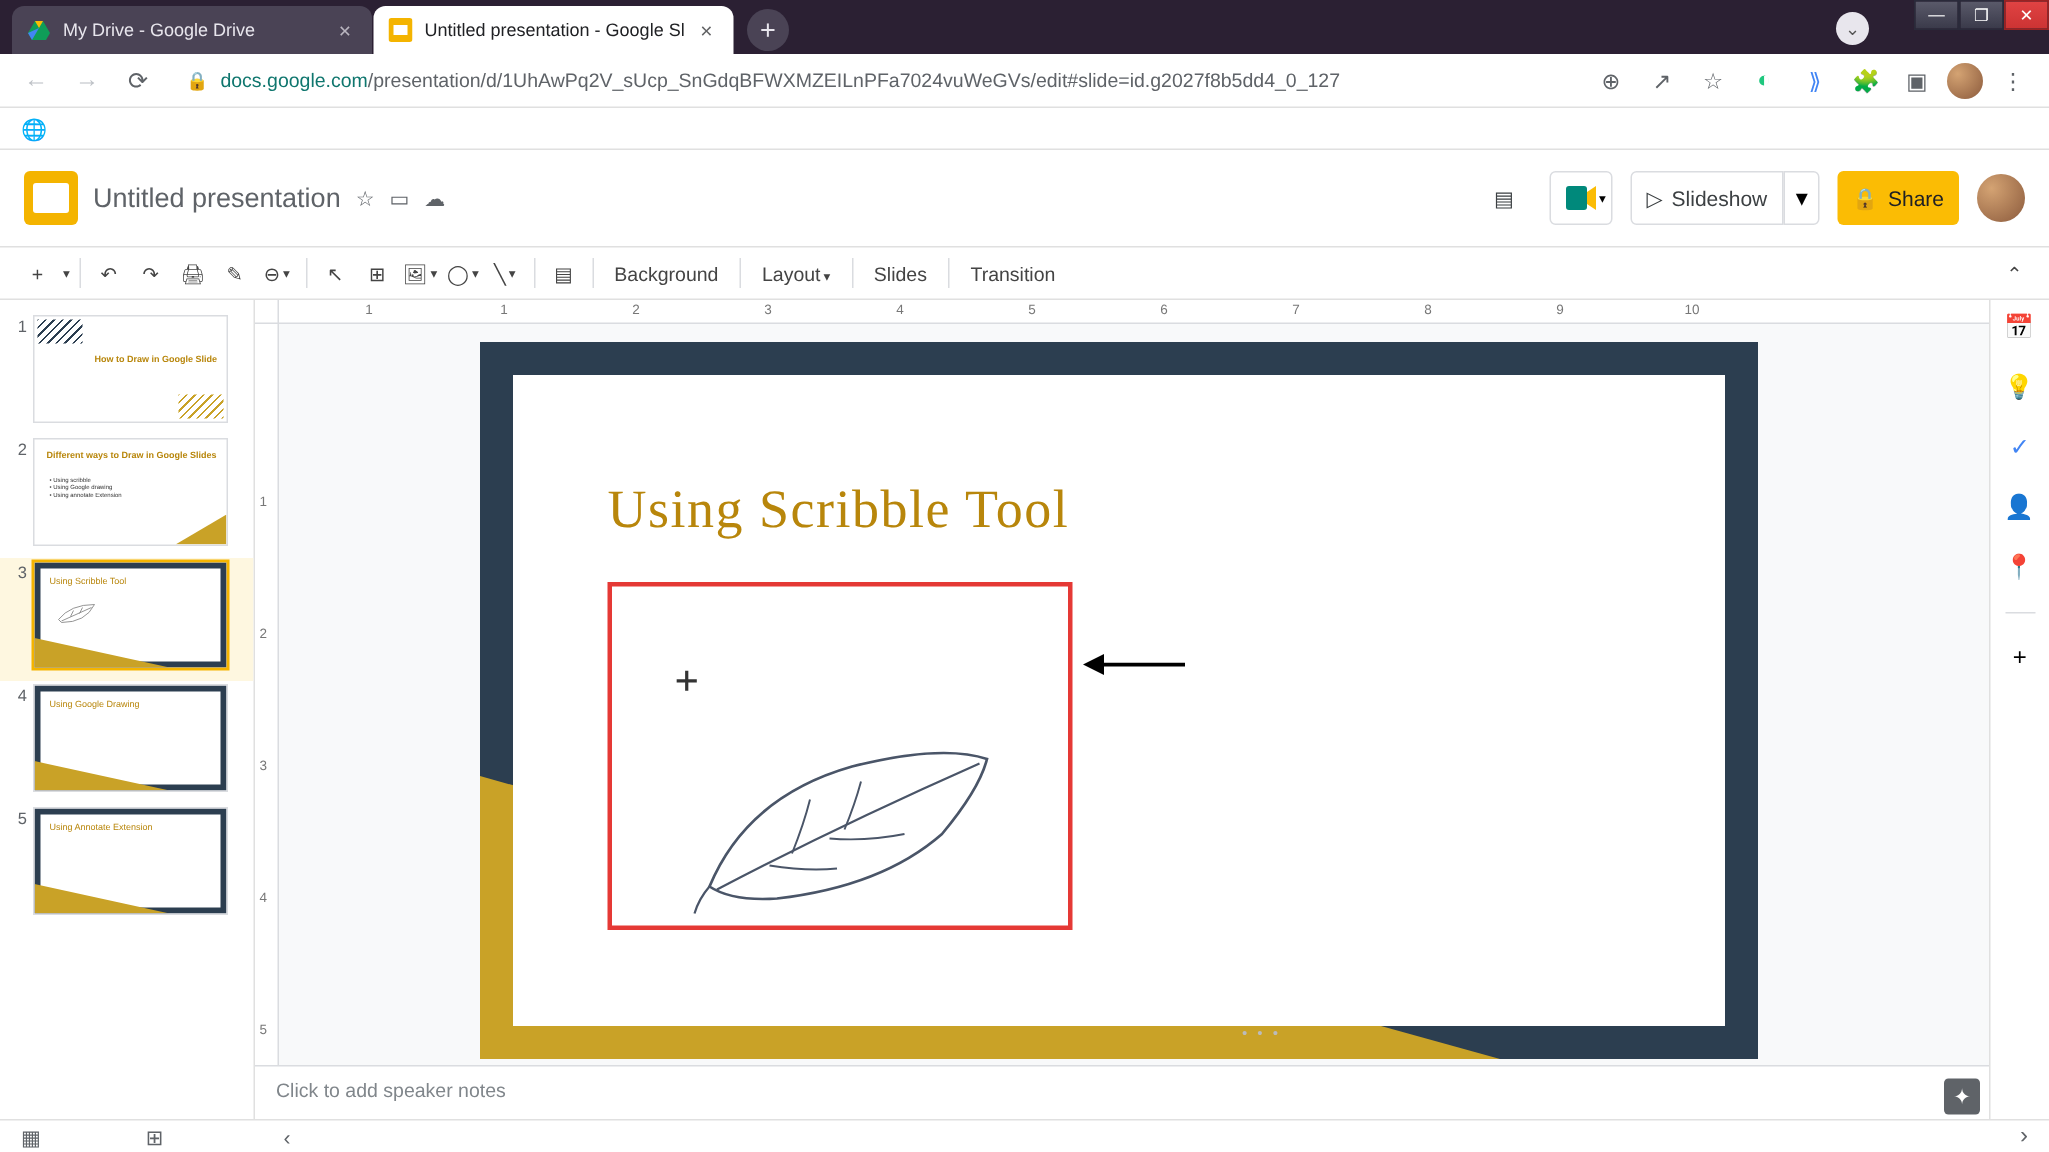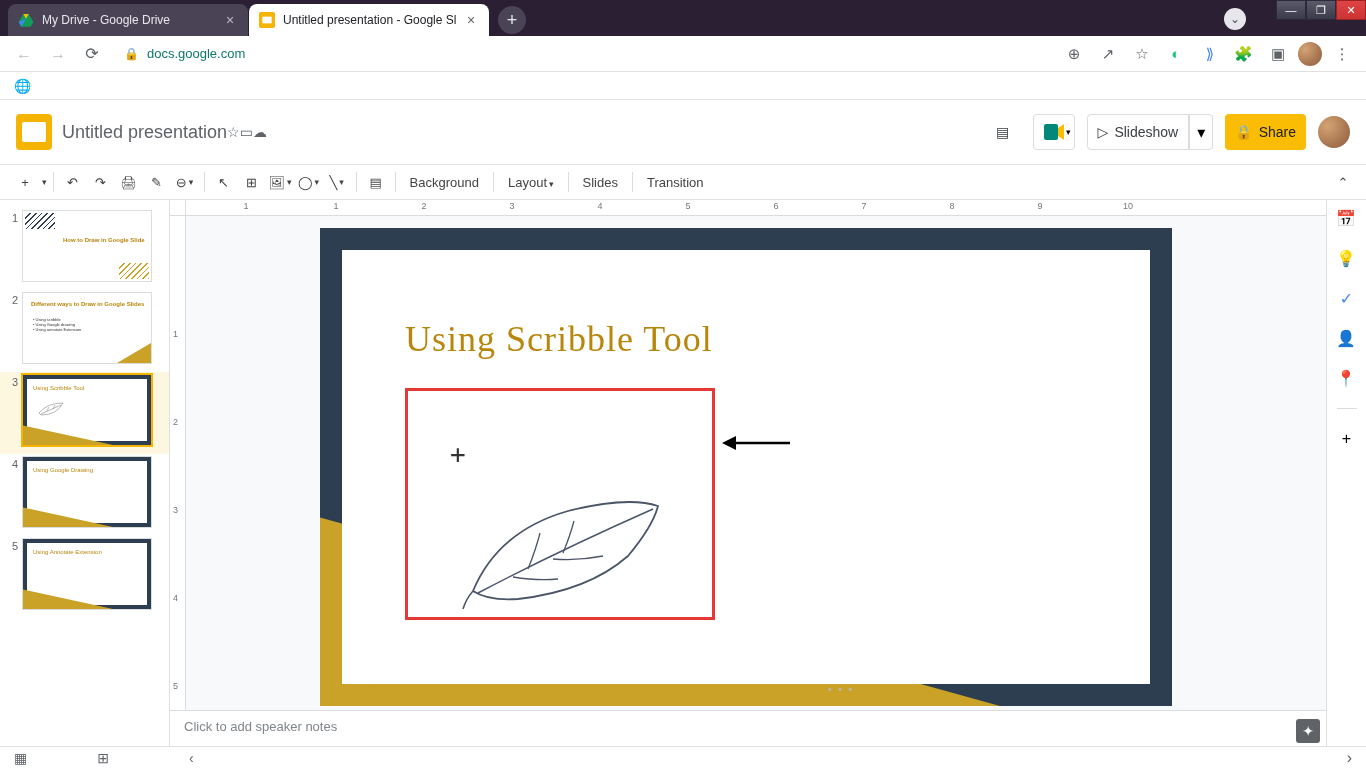--- a/index.html
+++ b/index.html
@@ -35,21 +35,21 @@
 
 
 .bookmark-strip { height: 28px; background:#fff; border-bottom:1px solid #e0e0e0; display:flex; align-items:center; padding:0 14px; }
 .globe { width:16px; height:16px; color:#5f6368; font-size:14px;}
 
 
 .docs-header { height: 64px; background: #fff; display: flex; align-items: center; padding: 0 16px; }
 .slides-logo { width: 36px; height: 36px; background: #f4b400; border-radius: 4px; position: relative; margin-right: 10px; cursor:pointer; }
 .slides-logo::after { content:''; position:absolute; inset:8px 6px; background:#fff; border-radius:2px; }
 .doc-info { flex: 1; display:flex; flex-direction:column; justify-content:center; }
-.doc-title-row { display:flex; align-items:center; }
+.doc-title-row { display:flex; align-items:center; gap:10px; }
 .doc-title { font-size: 18px; color: #5f6368; }
 .doc-title-icon { color:#5f6368; font-size:14px; cursor:pointer; }
 .menubar { display:flex; gap:2px; font-size:13px; color:#202124; margin-top:2px; }
 .menu-item { padding: 2px 6px; cursor:pointer; }
 .last-edit { color:#5f6368; text-decoration:underline; margin-left:10px; font-size:13px; cursor:pointer; }
 .header-right { display:flex; align-items:center; gap:12px; }
 .hr-btn { height:36px; padding:0 10px; display:flex; align-items:center; border:1px solid #dadce0; border-radius:4px; cursor:pointer; font-size:14px; color:#3c4043; gap:6px;}
 .hr-btn.icononly { width:36px; padding:0; justify-content:center; border:none;}
 .meet-btn { width:42px; height:36px; border:1px solid #dadce0; border-radius:4px; display:flex; align-items:center; justify-content:center; cursor:pointer; position:relative; }
 .share-btn { background:#fbbc04; border:none; font-weight:500; color:#202124; }
@@ -148,20 +148,21 @@
   <div class="tabbar-right-circle">⌄</div>
 </div>
 
 <div class="addrbar">
   <div class="nav-btn disabled">←</div>
   <div class="nav-btn disabled">→</div>
   <div class="nav-btn">⟳</div>
   <div class="url-box">
     <span class="url-lock">🔒</span>
     <span class="url-domain">docs.google.com</span>
+      <span class="url-path">/presentation/d/1UhAwPq2V_sUcp_SnGdqBFWXMZEILnPFa7024vuWeGVs/edit#slide=id.g2027f8b5dd4_0_127</span>
   </div>
   <div class="addr-icon">⊕</div>
   <div class="addr-icon">↗</div>
   <div class="addr-icon">☆</div>
   <div class="addr-icon" style="color:#1fc77e">◐</div>
   <div class="addr-icon" style="color:#4285f4">⟫</div>
   <div class="addr-icon">🧩</div>
   <div class="addr-icon">▣</div>
   <div class="addr-avatar"></div>
   <div class="addr-icon">⋮</div>

